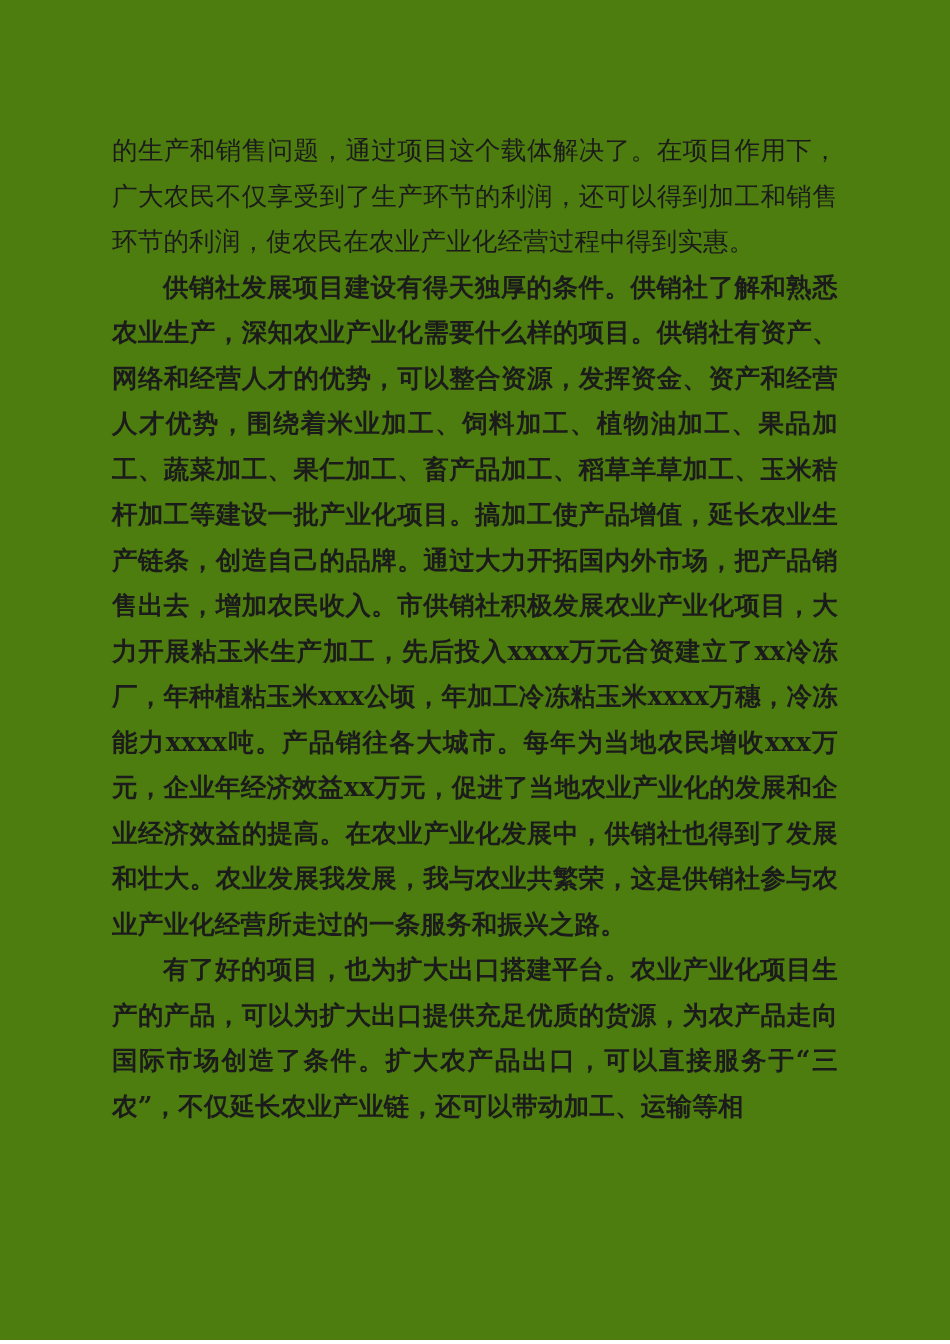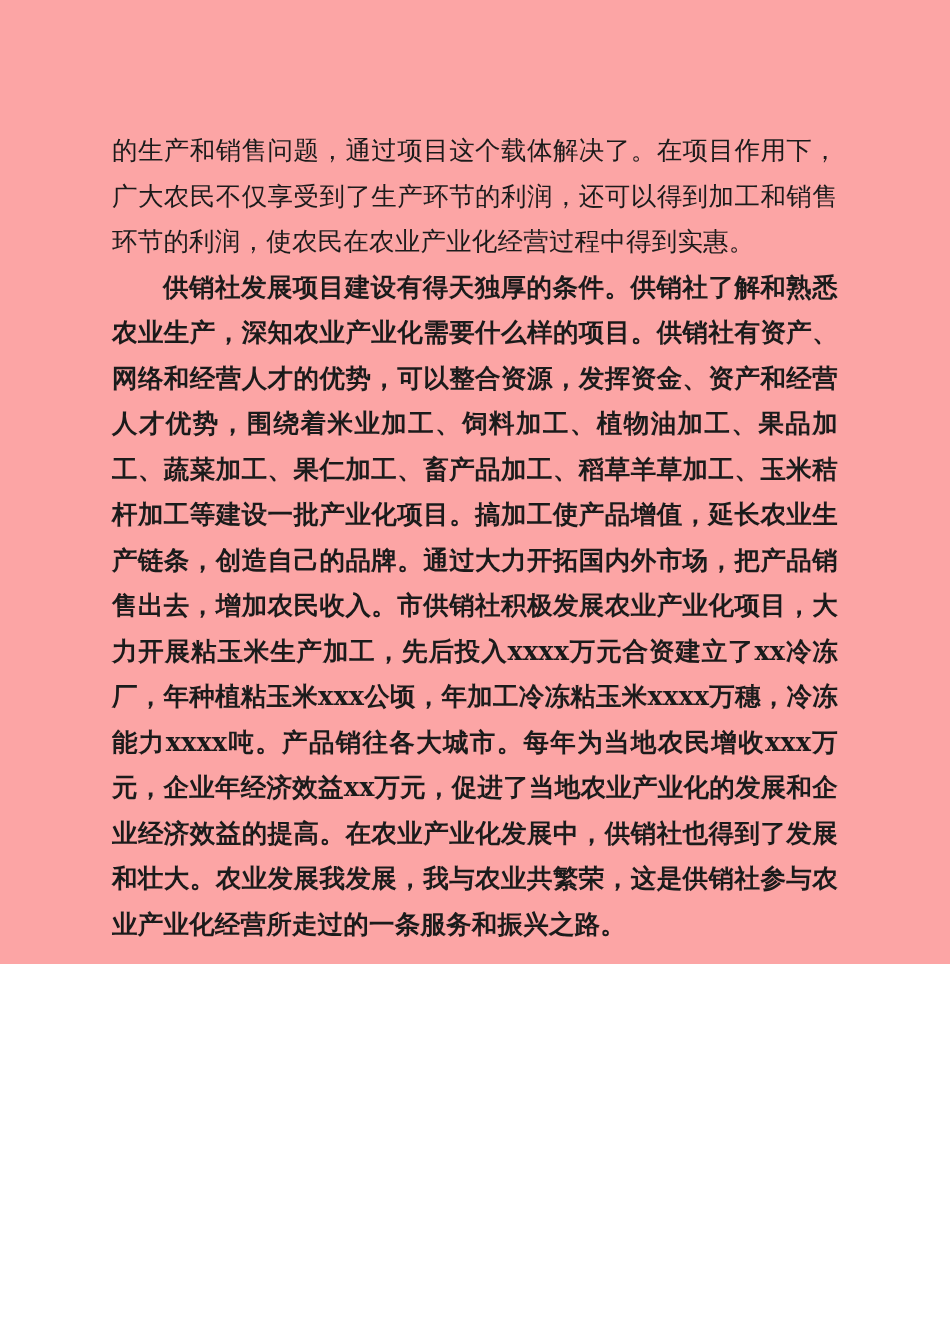--- a/index.html
+++ b/index.html
@@ -3,22 +3,22 @@
 <meta charset="utf-8">
 <style>
   html, body {
     margin: 0;
     padding: 0;
     background: #ffffff;
   }
   .page {
     position: relative;
     width: 950px;
-    height: 964px;
-    background: #fca5a5;
+    height: 1340px;
+    background: #4d7c0f;
     box-sizing: border-box;
     overflow: hidden;
   }
   .content {
     position: absolute;
     left: 112px;
     top: 128px;
     width: 726px;
   }
   .para {
@@ -39,14 +39,15 @@
     font-weight: bold;
   }
 </style>
 </head>
 <body>
 
 <div class="page">
   <div class="content">
     <p class="para">的生产和销售问题，通过项目这个载体解决了。在项目作用下，广大农民不仅享受到了生产环节的利润，还可以得到加工和销售环节的利润，使农民在农业产业化经营过程中得到实惠。</p>
     <p class="para indent">供销社发展项目建设有得天独厚的条件。供销社了解和熟悉农业生产，深知农业产业化需要什么样的项目。供销社有资产、网络和经营人才的优势，可以整合资源，发挥资金、资产和经营人才优势，围绕着米业加工、饲料加工、植物油加工、果品加工、蔬菜加工、果仁加工、畜产品加工、稻草羊草加工、玉米秸杆加工等建设一批产业化项目。搞加工使产品增值，延长农业生产链条，创造自己的品牌。通过大力开拓国内外市场，把产品销售出去，增加农民收入。市供销社积极发展农业产业化项目，大力开展粘玉米生产加工，先后投入xxxx万元合资建立了xx冷冻厂，年种植粘玉米xxx公顷，年加工冷冻粘玉米xxxx万穗，冷冻能力xxxx吨。产品销往各大城市。每年为当地农民增收xxx万元，企业年经济效益xx万元，促进了当地农业产业化的发展和企业经济效益的提高。在农业产业化发展中，供销社也得到了发展和壮大。农业发展我发展，我与农业共繁荣，这是供销社参与农业产业化经营所走过的一条服务和振兴之路。</p>
+    <p class="para indent">有了好的项目，也为扩大出口搭建平台。农业产业化项目生产的产品，可以为扩大出口提供充足优质的货源，为农产品走向国际市场创造了条件。扩大农产品出口，可以直接服务于“三农”，不仅延长农业产业链，还可以带动加工、运输等相</p>
   </div>
 </div>
 
 </body></html>

